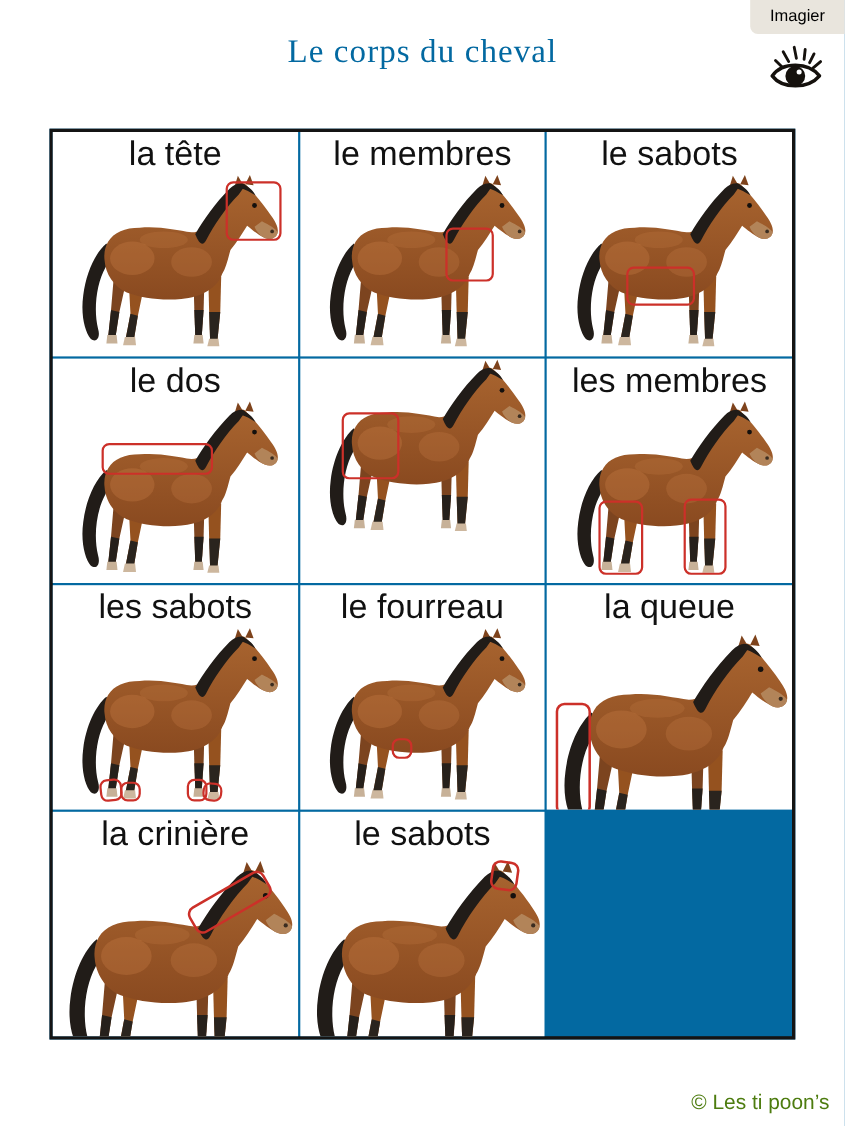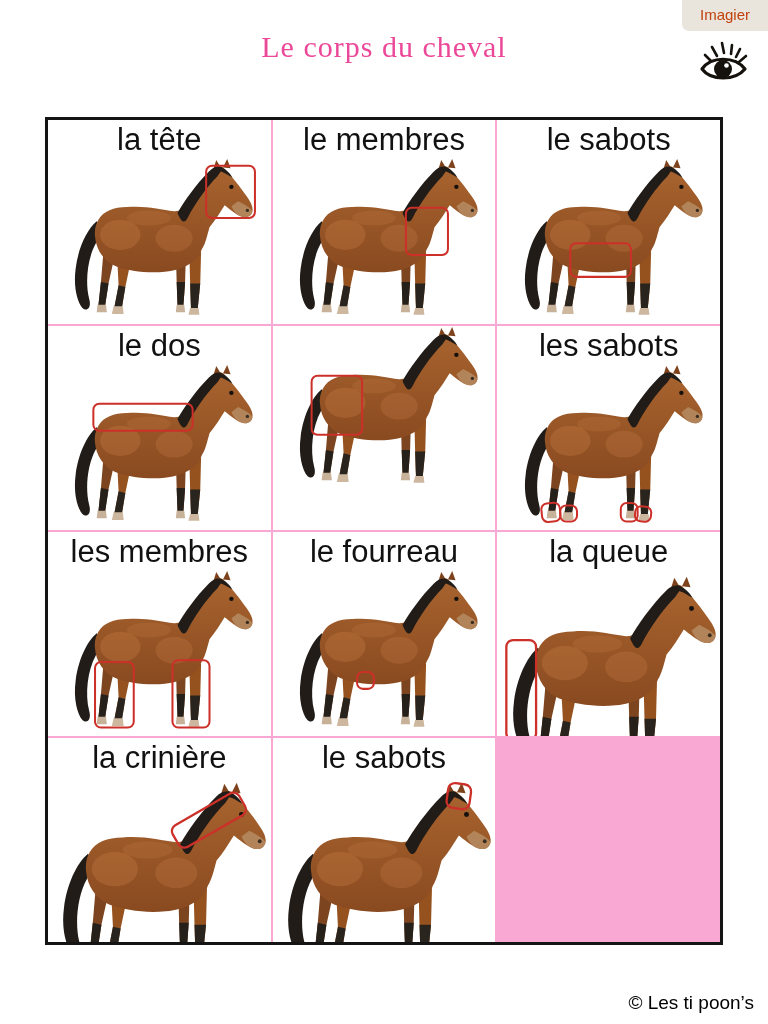--- a/index.html
+++ b/index.html
@@ -10,43 +10,43 @@
     font-family:"Liberation Sans", sans-serif;
     overflow:hidden;
   }
   .page-title {
     position:absolute; top:30px; left:0; width:768px;
     text-align:center;
     font-family:"Liberation Serif", serif;
     font-weight:400;
     font-size:30px;
     letter-spacing:1px;
-    color:#ec4899;
+    color:#0369a1;
   }
   .imagier-badge {
     position:absolute; top:0; right:0;
     background:#e9e5dd;
-    color:#c2410c;
+    color:#000000;
     font-size:15px;
     padding:6px 18px 8px 18px;
     border-radius:0 0 0 7px;
     margin-left:28px;
   }
   .eye-wrap {
     position:absolute; top:36px; right:18px;
     width:52px; height:48px;
   }
   .grid {
     position:absolute; left:45px; top:117px;
     width:678px; height:828px;
     display:grid;
     grid-template-columns:repeat(3, 1fr);
     grid-template-rows:repeat(4, 1fr);
     border:3px solid #141414;
-    background:#f9a8d4;
+    background:#0369a1;
     grid-gap:2px;
   }
   .cell {
     background:#ffffff;
     position:relative;
     overflow:hidden;
     display:flex;
     flex-direction:column;
     align-items:center;
   }
@@ -62,21 +62,21 @@
     width:202px;
     height:160px;
     margin-top:1px;
     transform-origin:50% 0%;
   }
   .row4 .horse-wrap { transform:scale(1.14) translateY(5px); }
   .horse-svg { width:100%; height:100%; display:block; overflow:visible; }
   .copyright {
     position:absolute; top:992px; right:14px;
     font-size:19px;
-    color:#000000;
+    color:#4d7c0f;
   }
   .hidden-defs { position:absolute; width:0; height:0; overflow:hidden; }
 </style>
 </head>
 <body>
 
 <svg class="hidden-defs" aria-hidden="true">
   <defs>
     <linearGradient id="coat" x1="0" y1="0" x2="0" y2="1">
       <stop offset="0" stop-color="#a8642f"></stop>
@@ -194,46 +194,46 @@
       <svg class="horse-svg" viewBox="0 0 240 190">
           <use href="#horse-shape"></use>
           <g>
             <rect x="34" y="58" width="60" height="70" rx="7" fill="none" stroke="#cc3029" stroke-width="2.4"></rect>
           </g>
         </svg>
     </div>
   </div>
 
   <div class="cell">
+    <div class="cell-label">les membres</div>
+    <div class="horse-wrap">
+      <svg class="horse-svg" viewBox="0 0 240 190">
+          <use href="#horse-shape"></use>
+          <g>
+            <rect x="44" y="108" width="46" height="78" rx="7" fill="none" stroke="#cc3029" stroke-width="2.4"></rect>
+            <rect x="136" y="106" width="44" height="80" rx="7" fill="none" stroke="#cc3029" stroke-width="2.4"></rect>
+          </g>
+        </svg>
+    </div>
+  </div>
+  <div class="cell">
     <div class="cell-label">les sabots</div>
     <div class="horse-wrap">
       <svg class="horse-svg" viewBox="0 0 240 190">
           <use href="#horse-shape"></use>
           <g>
             <rect x="40" y="164" width="22" height="22" rx="7" transform="rotate(-6 51 175)" fill="none" stroke="#cc3029" stroke-width="2.4"></rect>
             <rect x="62" y="167" width="20" height="19" rx="7" fill="none" stroke="#cc3029" stroke-width="2.4"></rect>
             <rect x="134" y="164" width="20" height="22" rx="7" fill="none" stroke="#cc3029" stroke-width="2.4"></rect>
             <rect x="151" y="168" width="19" height="18" rx="7" transform="rotate(6 160.5 177)" fill="none" stroke="#cc3029" stroke-width="2.4"></rect>
           </g>
         </svg>
     </div>
   </div>
   <div class="cell">
-    <div class="cell-label">les membres</div>
-    <div class="horse-wrap">
-      <svg class="horse-svg" viewBox="0 0 240 190">
-          <use href="#horse-shape"></use>
-          <g>
-            <rect x="44" y="108" width="46" height="78" rx="7" fill="none" stroke="#cc3029" stroke-width="2.4"></rect>
-            <rect x="136" y="106" width="44" height="80" rx="7" fill="none" stroke="#cc3029" stroke-width="2.4"></rect>
-          </g>
-        </svg>
-    </div>
-  </div>
-  <div class="cell">
     <div class="cell-label">le fourreau</div>
     <div class="horse-wrap">
       <svg class="horse-svg" viewBox="0 0 240 190">
           <use href="#horse-shape"></use>
           <g>
             <rect x="88" y="120" width="20" height="20" rx="7" fill="none" stroke="#cc3029" stroke-width="2.4"></rect>
           </g>
         </svg>
     </div>
   </div>

